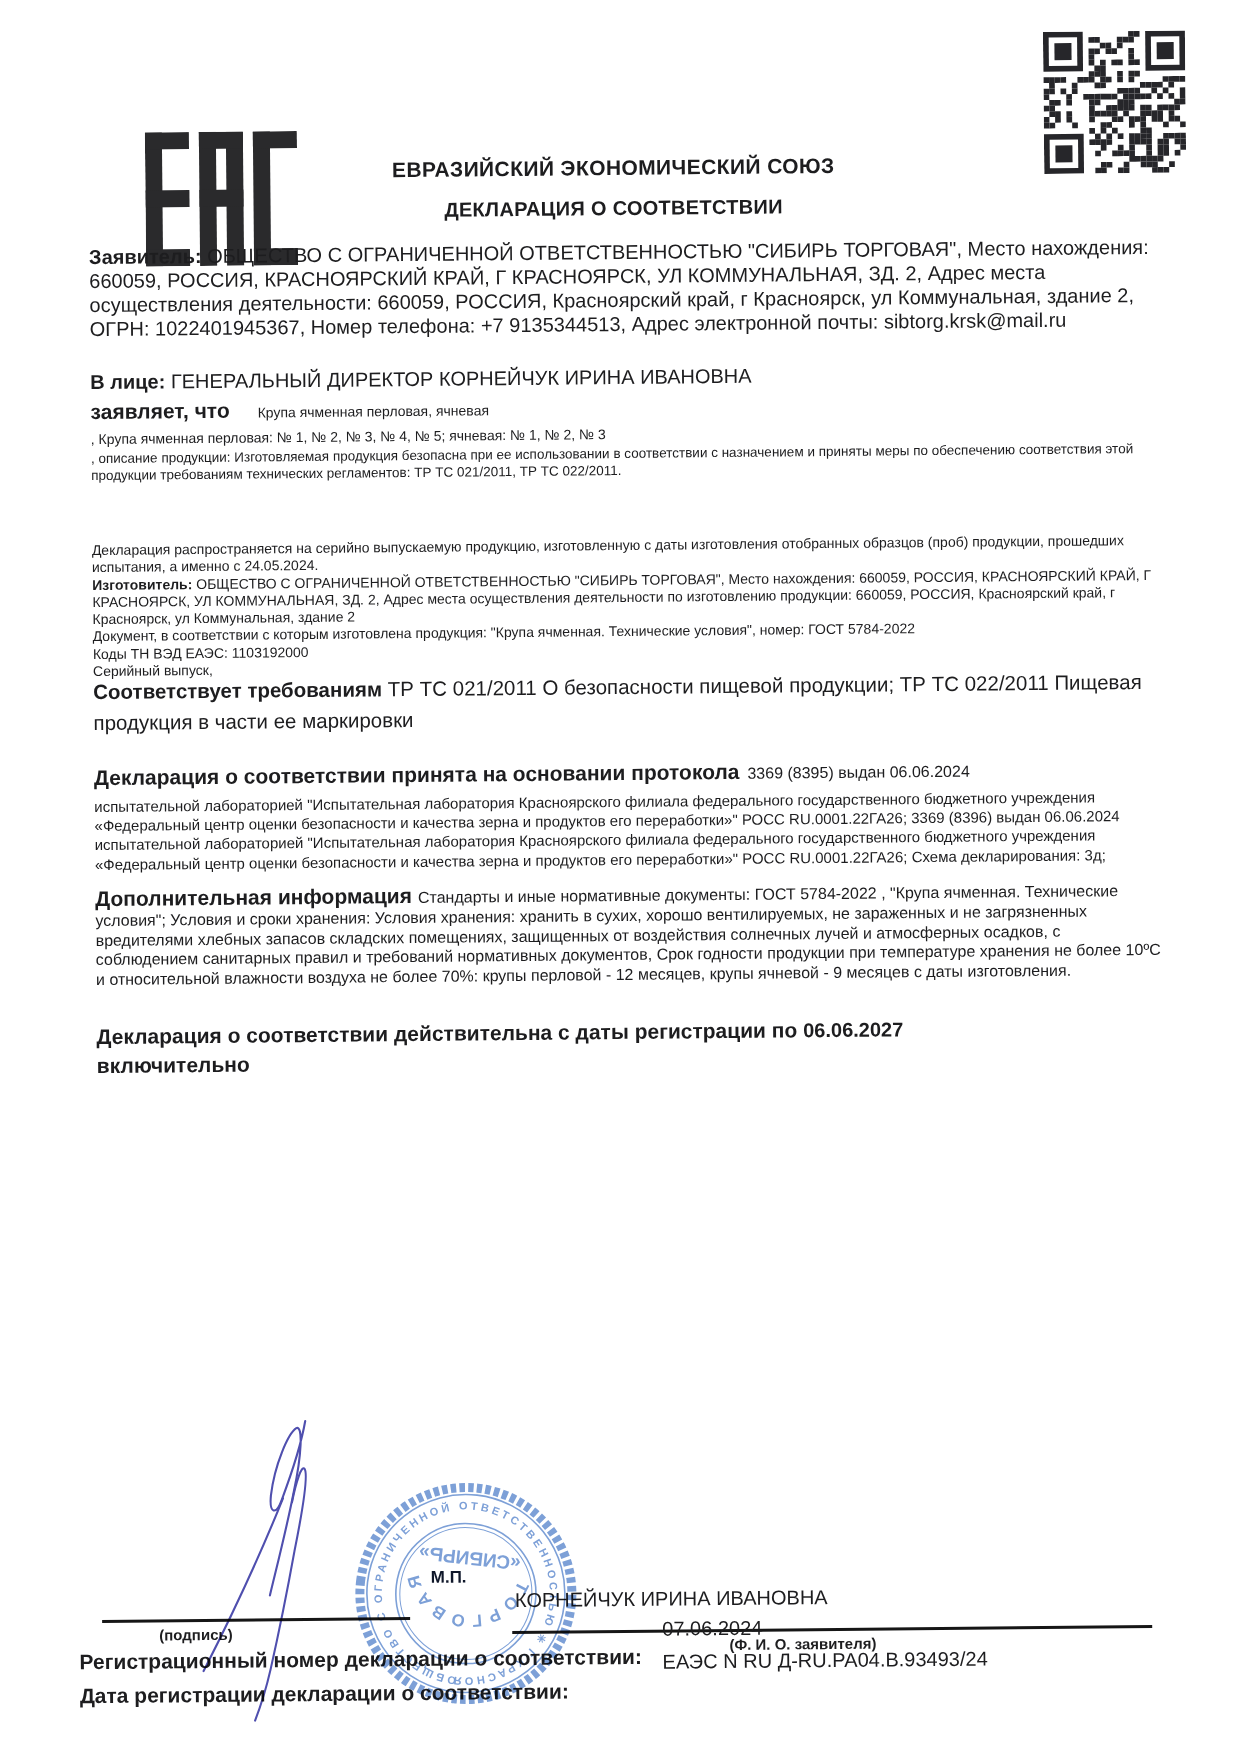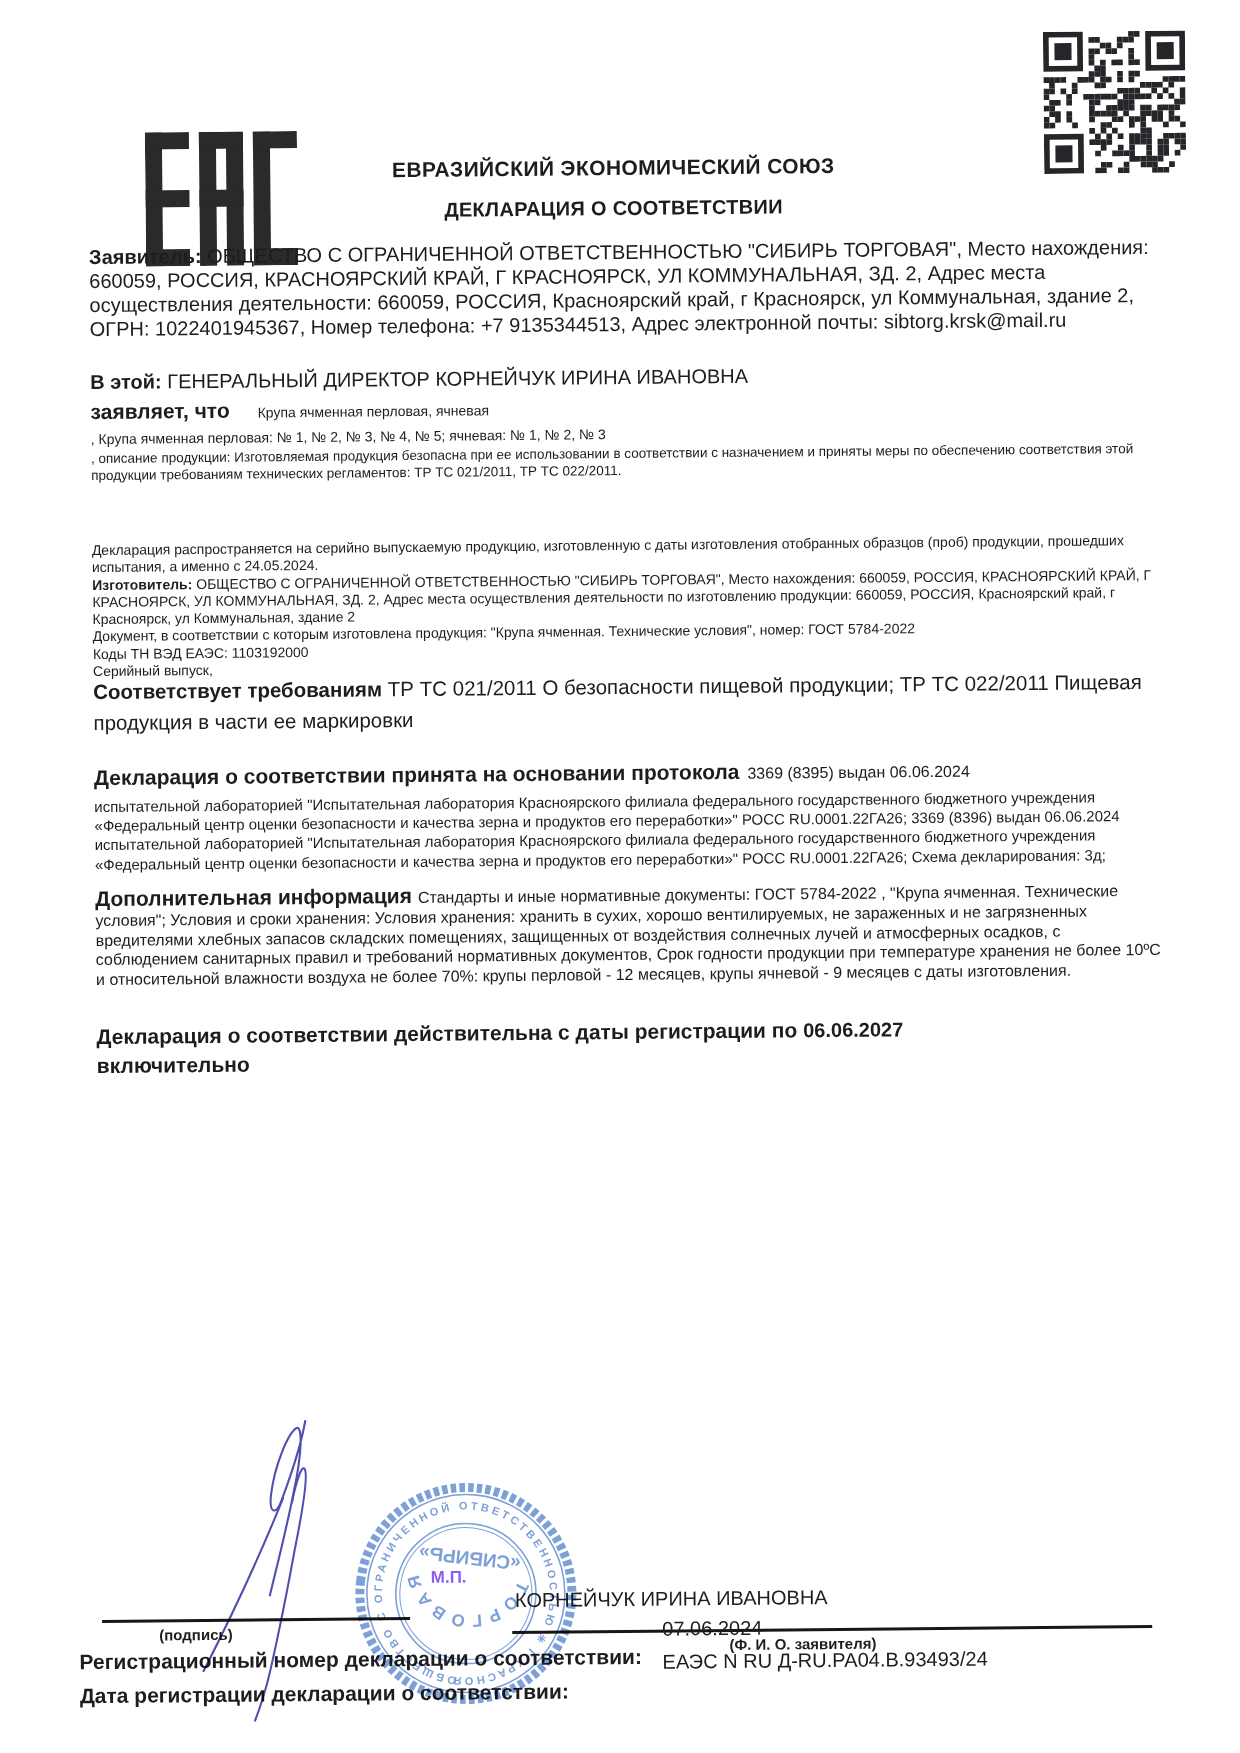--- a/index.html
+++ b/index.html
@@ -23,21 +23,21 @@
   #serial{left:95px;top:537px;width:1072px;font-size:14px;line-height:17.3px}
   #complies{left:95px;top:671px;width:1080px;font-size:20.5px;line-height:31px}
   #basis-h{left:95px;top:761px;font-size:21px;font-weight:bold}
   #basis-h .val{font-size:16px;font-weight:normal;margin-left:8px}
   #basis-body{left:95px;top:792px;width:1062px;font-size:15px;line-height:19.2px}
   #additional{left:95px;top:884px;width:1068px;font-size:16px;line-height:19.8px}
   #additional .h{font-size:21px;font-weight:bold;margin-right:6px}
   #validity1{left:95px;top:1020px;font-size:21px;font-weight:bold}
   #validity1 .date{font-size:20px;font-weight:bold}
   #validity2{left:95px;top:1049px;font-size:21px;font-weight:bold}
-  #mp{left:424px;top:1566px;font-size:17px;font-weight:bold;color:#8b5cf6}
+  #mp{left:424px;top:1566px;font-size:17px;font-weight:bold;color:#0f172a}
   #fio{left:508px;top:1588px;font-size:20px}
   #sign-line{left:95px;top:1615px;width:308px;border-top:3px solid #161616}
   #sign-caption{left:152px;top:1622px;font-size:15px;font-weight:bold}
   #fio-line{left:505px;top:1630px;width:640px;border-top:3px solid #161616}
   #fio-caption{left:722px;top:1637px;font-size:15px;font-weight:bold}
   #regnum-label{left:72px;top:1645px;font-size:21px;font-weight:bold}
   #regnum-value{left:655px;top:1651px;font-size:20px}
   #regdate-label{left:72px;top:1679px;font-size:21px;font-weight:bold}
   #regdate-value{left:655px;top:1618px;font-size:20px}
   #eac-logo{left:152px;top:128px}
@@ -284,21 +284,21 @@
         <rect fill="#fff" x="5.6" y="106.39999999999999" width="28" height="28"></rect>
         <rect x="11.2" y="112" width="16.799999999999997" height="16.799999999999997"></rect>
       </g>
     </svg>
 
   <div id="union-title" class="abs centered">ЕВРАЗИЙСКИЙ ЭКОНОМИЧЕСКИЙ СОЮЗ</div>
   <div id="doc-title" class="abs centered">ДЕКЛАРАЦИЯ О СООТВЕТСТВИИ</div>
 
   <p id="applicant" class="abs"><span class="b">Заявитель:</span><span> ОБЩЕСТВО С ОГРАНИЧЕННОЙ ОТВЕТСТВЕННОСТЬЮ "СИБИРЬ ТОРГОВАЯ", Место нахождения: 660059, РОССИЯ,  КРАСНОЯРСКИЙ КРАЙ, Г КРАСНОЯРСК, УЛ КОММУНАЛЬНАЯ, ЗД. 2, Адрес места осуществления деятельности: 660059, РОССИЯ, Красноярский край, г Красноярск, ул Коммунальная, здание 2, ОГРН: 1022401945367, Номер телефона: +7 9135344513, Адрес электронной почты: sibtorg.krsk@mail.ru</span></p>
 
-  <p id="person" class="abs"><span class="b">В этой:</span><span> ГЕНЕРАЛЬНЫЙ ДИРЕКТОР КОРНЕЙЧУК ИРИНА ИВАНОВНА</span></p>
+  <p id="person" class="abs"><span class="b">В лице:</span><span> ГЕНЕРАЛЬНЫЙ ДИРЕКТОР КОРНЕЙЧУК ИРИНА ИВАНОВНА</span></p>
 
   <p id="declares" class="abs"><span class="b">заявляет, что</span><span class="product">Крупа ячменная перловая, ячневая</span></p>
   <p id="grades" class="abs">, Крупа ячменная перловая: № 1, № 2, № 3, № 4, № 5; ячневая: № 1, № 2, № 3</p>
   <p id="descr" class="abs">, описание продукции: Изготовляемая продукция безопасна при ее использовании в соответствии с назначением и приняты меры по обеспечению соответствия этой продукции требованиям технических регламентов: ТР ТС 021/2011, ТР ТС 022/2011.</p>
 
   <div id="serial" class="abs">
     <p>Декларация распространяется на серийно выпускаемую продукцию, изготовленную с даты изготовления отобранных образцов (проб) продукции, прошедших испытания, а именно с 24.05.2024.</p>
     <p><span class="b">Изготовитель:</span><span> ОБЩЕСТВО С ОГРАНИЧЕННОЙ ОТВЕТСТВЕННОСТЬЮ "СИБИРЬ ТОРГОВАЯ", Место нахождения: 660059, РОССИЯ,  КРАСНОЯРСКИЙ КРАЙ, Г КРАСНОЯРСК, УЛ КОММУНАЛЬНАЯ, ЗД. 2, Адрес места осуществления деятельности по изготовлению продукции: 660059, РОССИЯ, Красноярский край, г Красноярск, ул Коммунальная, здание 2</span></p>
     <p>Документ, в соответствии с которым изготовлена продукция: "Крупа ячменная. Технические условия", номер: ГОСТ 5784-2022</p>
     <p>Коды ТН ВЭД ЕАЭС: 1103192000</p>

